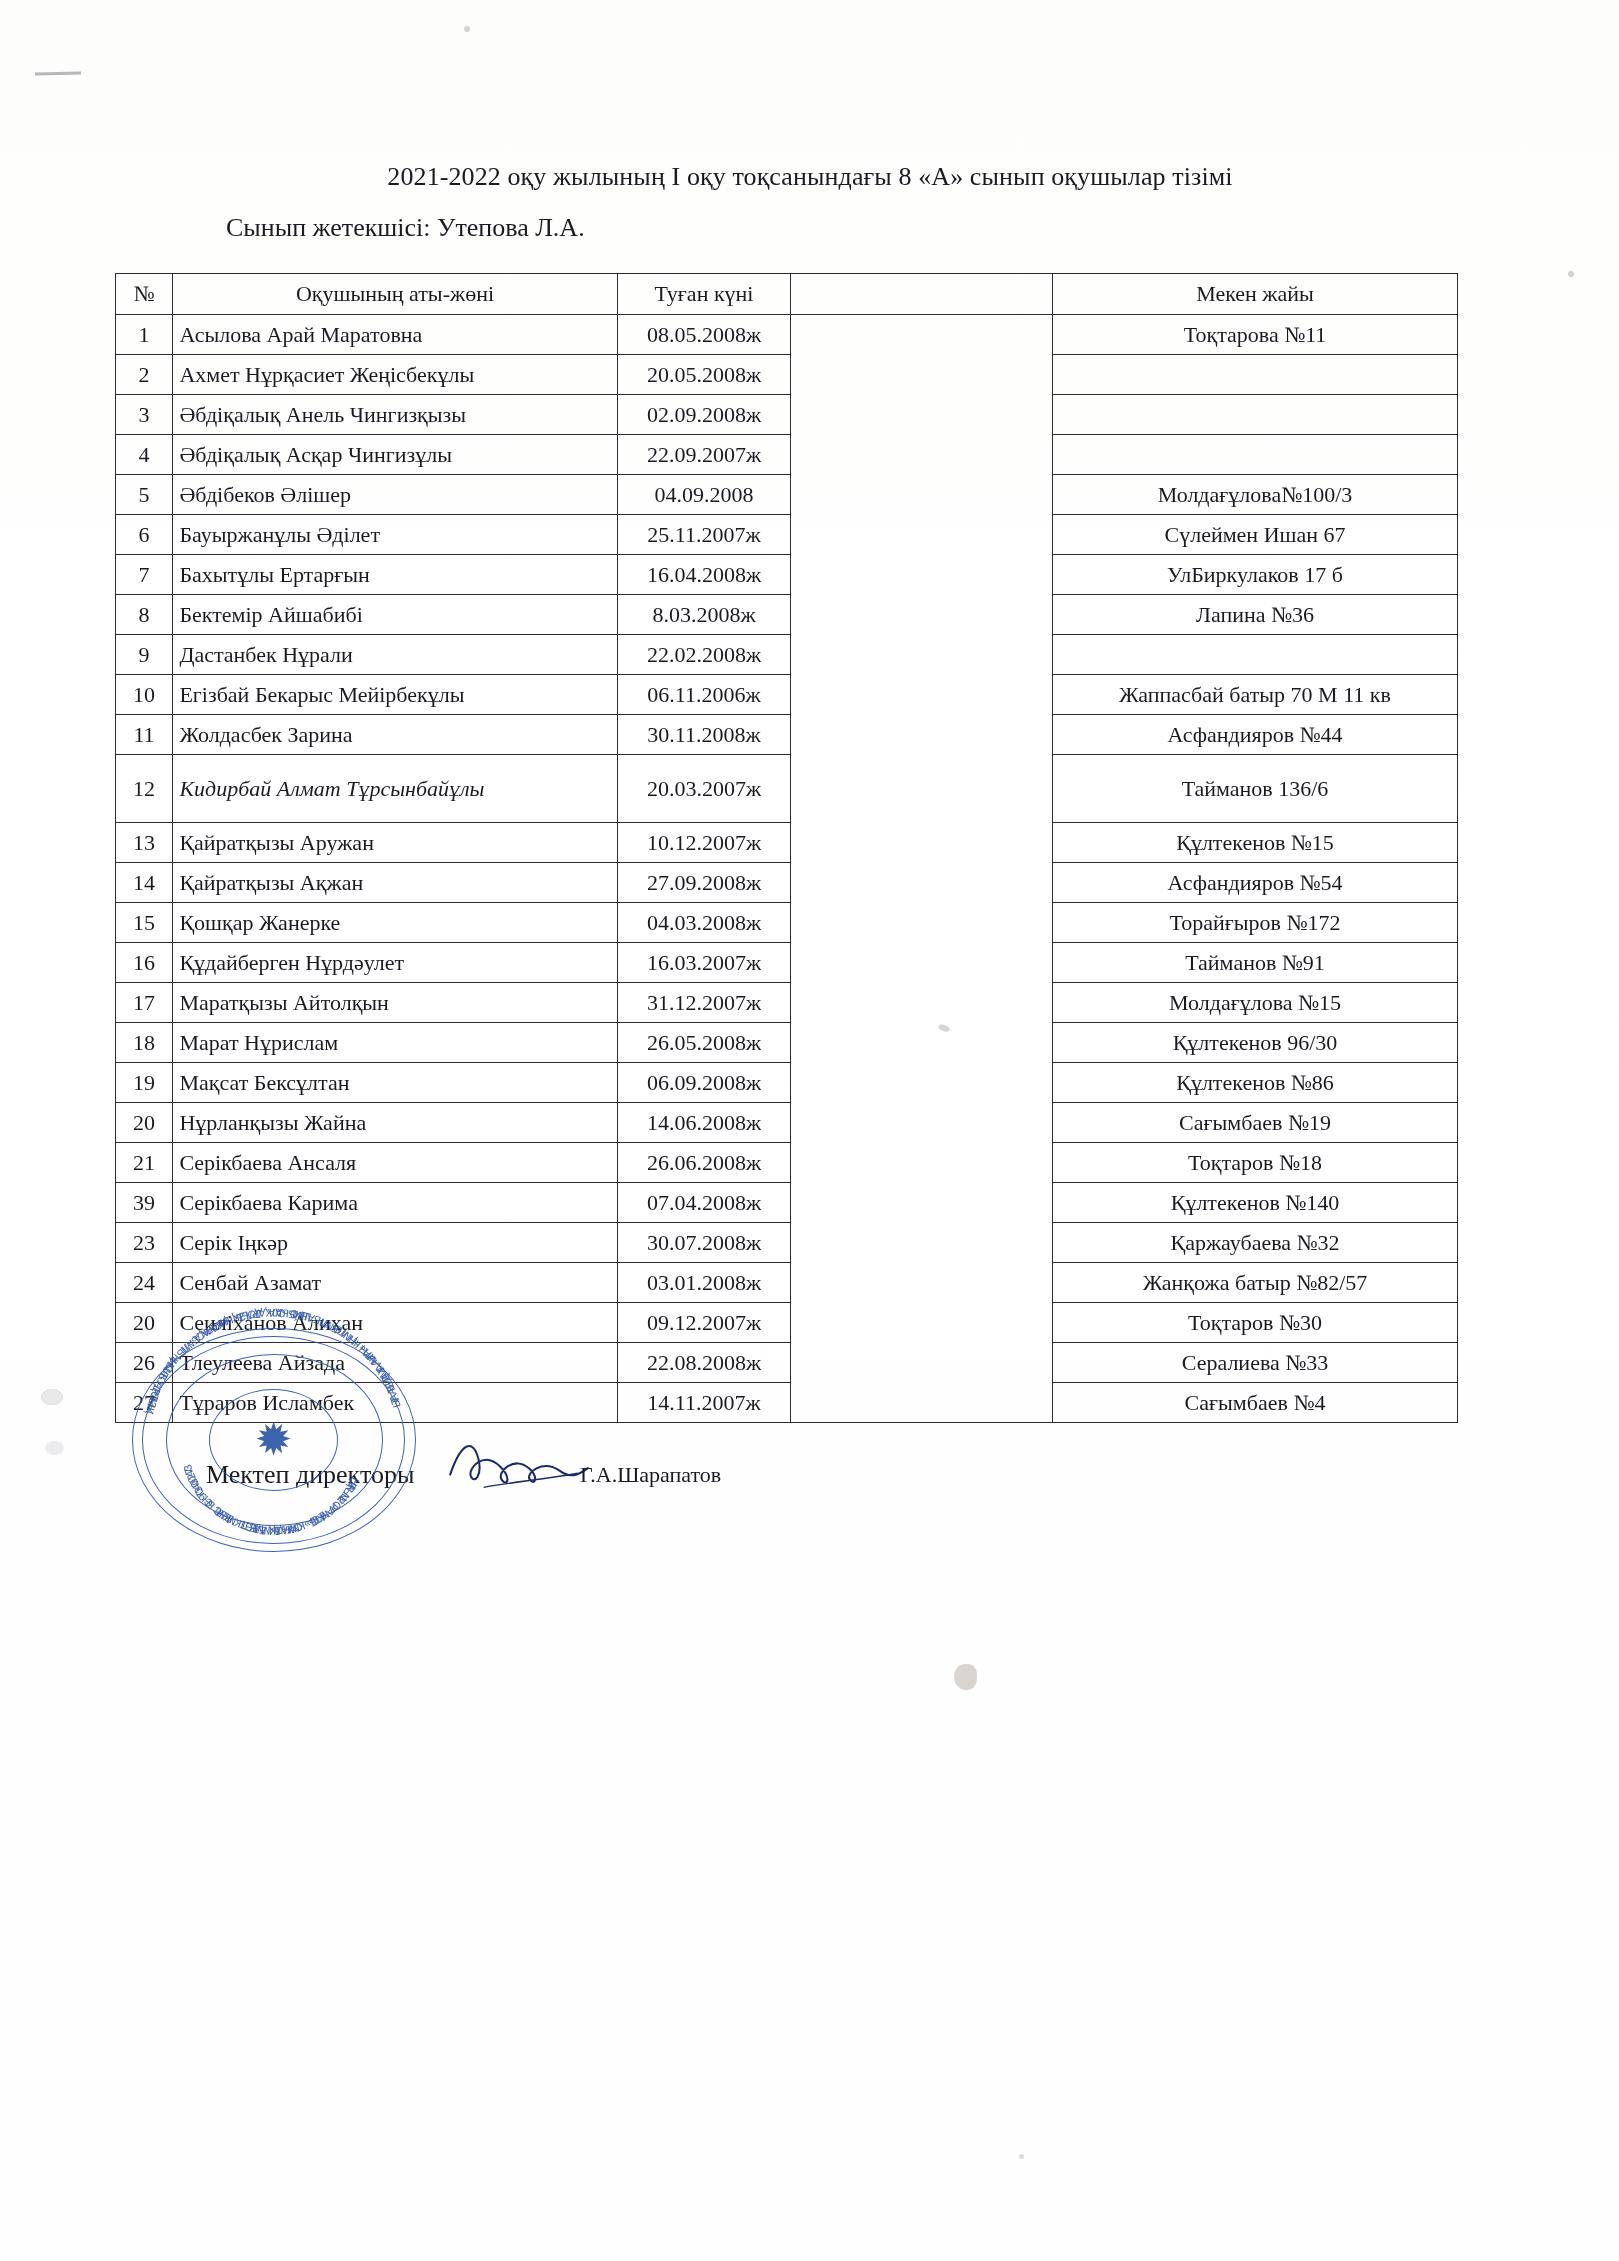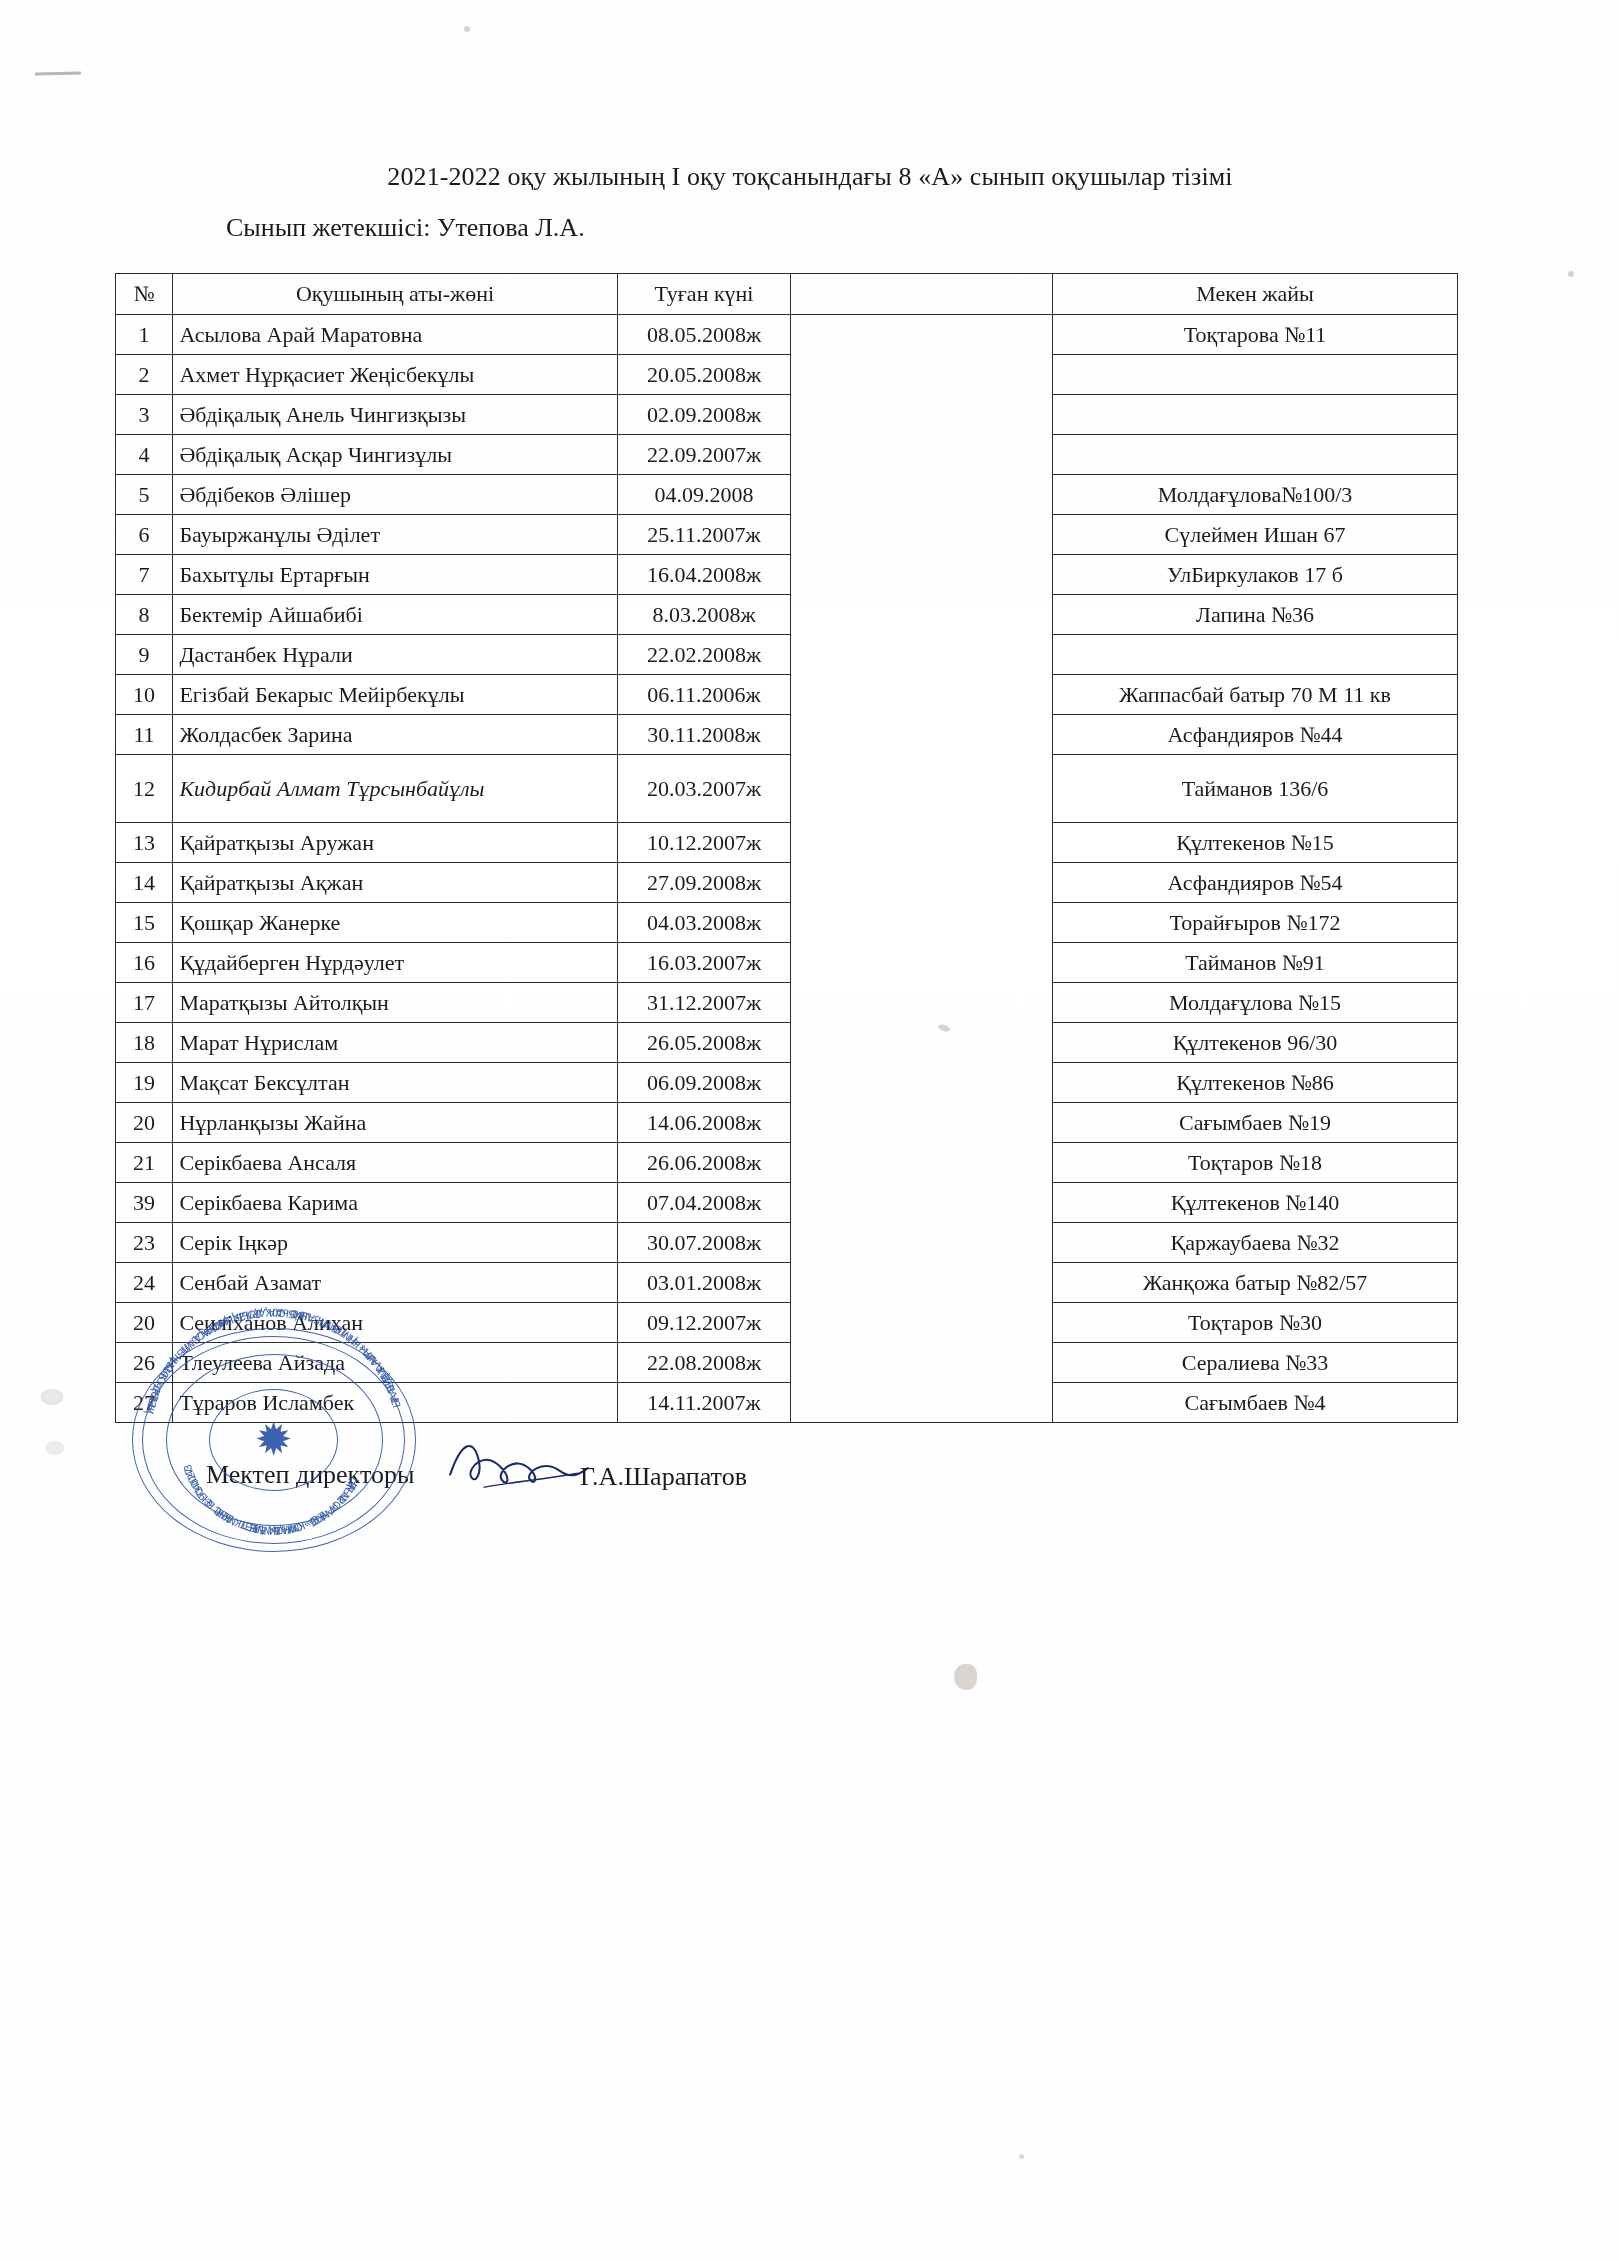--- a/index.html
+++ b/index.html
@@ -141,21 +141,21 @@
 
   
   .sig-label {
     position: absolute;
     left: 206px; top: 1460px;
     font-size: 26px;
   }
   .sig-name {
     position: absolute;
     left: 580px; top: 1462px;
-    font-size: 26px;
+    font-size: 22px;
   }
   .sig-scribble {
     position: absolute;
     left: 445px; top: 1428px;
     width: 148px; height: 68px;
   }
 
   
   .stamp {
     position: absolute;

